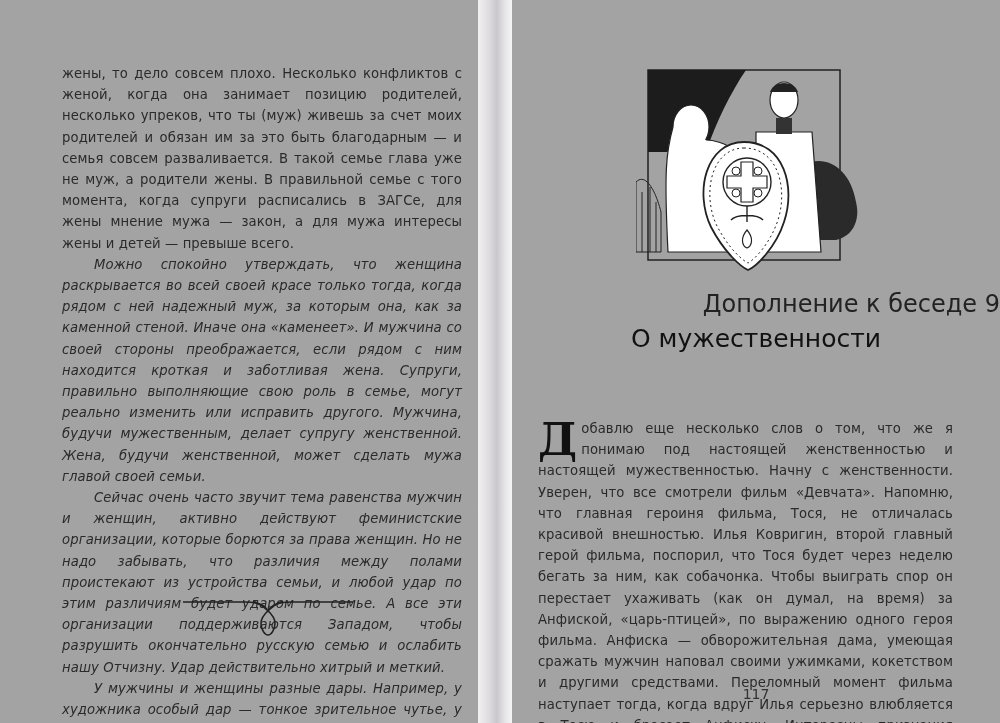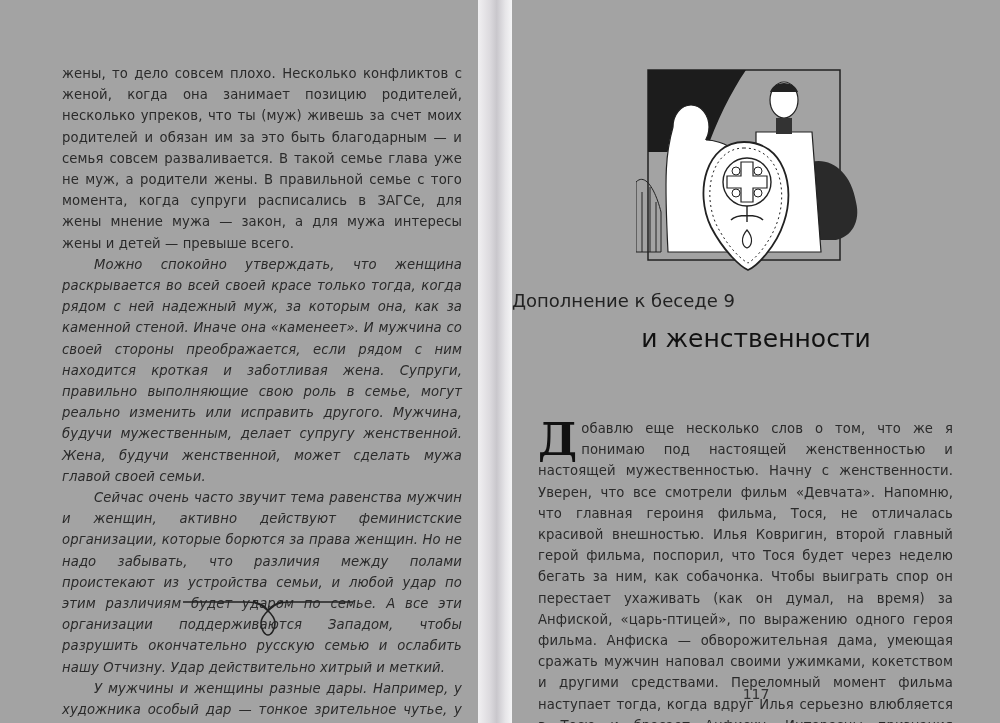--- a/index.html
+++ b/index.html
@@ -8,21 +8,21 @@
   .page-left{left:0;width:478px;}
   .page-right{left:512px;width:488px;}
   .gutter{position:absolute;left:478px;top:0;width:34px;height:723px;
     background:linear-gradient(to right,#f1f0f2 0%,#dcdade 35%,#c9c7cc 55%,#e6e5e8 80%,#f5f5f6 100%);}
   .textblock{position:absolute;font-size:13.2px;line-height:21.2px;letter-spacing:0.1px;}
   .left-text{left:62px;top:63px;width:400px;}
   .para{text-align:justify;margin:0;}
   .para.indent{text-indent:32px;font-style:italic;}
   .ornament{position:absolute;left:183px;top:597px;width:170px;height:40px;}
   .illus{position:absolute;left:636px;top:62px;width:235px;height:210px;}
-  .subtitle{position:absolute;left:512px;top:290px;width:488px;text-align:left;font-size:18px;color:#222;}
+  .subtitle{position:absolute;left:512px;top:290px;width:488px;text-align:right;font-size:24px;color:#222;}
   .title{position:absolute;left:512px;top:323px;width:488px;text-align:center;font-size:25px;line-height:31px;color:#111;}
   .right-text{left:538px;top:418px;width:415px;}
   .dropcap{float:left;font-family:"DejaVu Serif",serif;font-size:44px;line-height:40px;font-weight:bold;margin:2px 4px 0 0;color:#111;}
   .pagenum{position:absolute;left:512px;top:686px;width:488px;text-align:center;font-size:14px;color:#333;}
 </style>
 </head>
 <body>
 
 <div class="page page-left">
   <div class="textblock left-text">
@@ -60,21 +60,21 @@
   <circle cx="100" cy="109" r="4" fill="none" stroke="#222"></circle>
   <circle cx="122" cy="109" r="4" fill="none" stroke="#222"></circle>
   <circle cx="100" cy="131" r="4" fill="none" stroke="#222"></circle>
   <circle cx="122" cy="131" r="4" fill="none" stroke="#222"></circle>
   <path d="M111 144 V160 M95 158 C100 152 122 152 127 158" fill="none" stroke="#222" stroke-width="1.4"></path>
   <path d="M111 168 C104 176 106 184 111 186 C116 184 118 176 111 168 Z" fill="none" stroke="#222" stroke-width="1.2"></path>
 </svg>
 
 <div class="subtitle">Дополнение к беседе 9</div>
 <div class="title">
-  <div>и женственности</div>
+  <div>О мужественности</div>
 </div>
 
 <div class="textblock right-text">
   <p class="para">
     <span class="dropcap">Д</span><span>обавлю еще несколько слов о том, что же я понимаю под настоящей женственностью и настоящей мужественностью. Начну с женственности. Уверен, что все смотрели фильм «Девчата». Напомню, что главная героиня фильма, Тося, не отличалась красивой внешностью. Илья Ковригин, второй главный герой фильма, поспорил, что Тося будет через неделю бегать за ним, как собачонка. Чтобы выиграть спор он перестает ухаживать (как он думал, на время) за Анфиской, «царь-птицей», по выражению одного героя фильма. Анфиска — обворожительная дама, умеющая сражать мужчин наповал своими ужимками, кокетством и другими средствами. Переломный момент фильма наступает тогда, когда вдруг Илья серьезно влюбляется в Тосю и бросает Анфиску. Интересны признания Анфиски во время ночной истерики, после последнего разговора с Ильей: «Я думала, врут все про любовь, сказочку красивую</span>
   </p>
 </div>
 
 <div class="pagenum">117</div>
 

